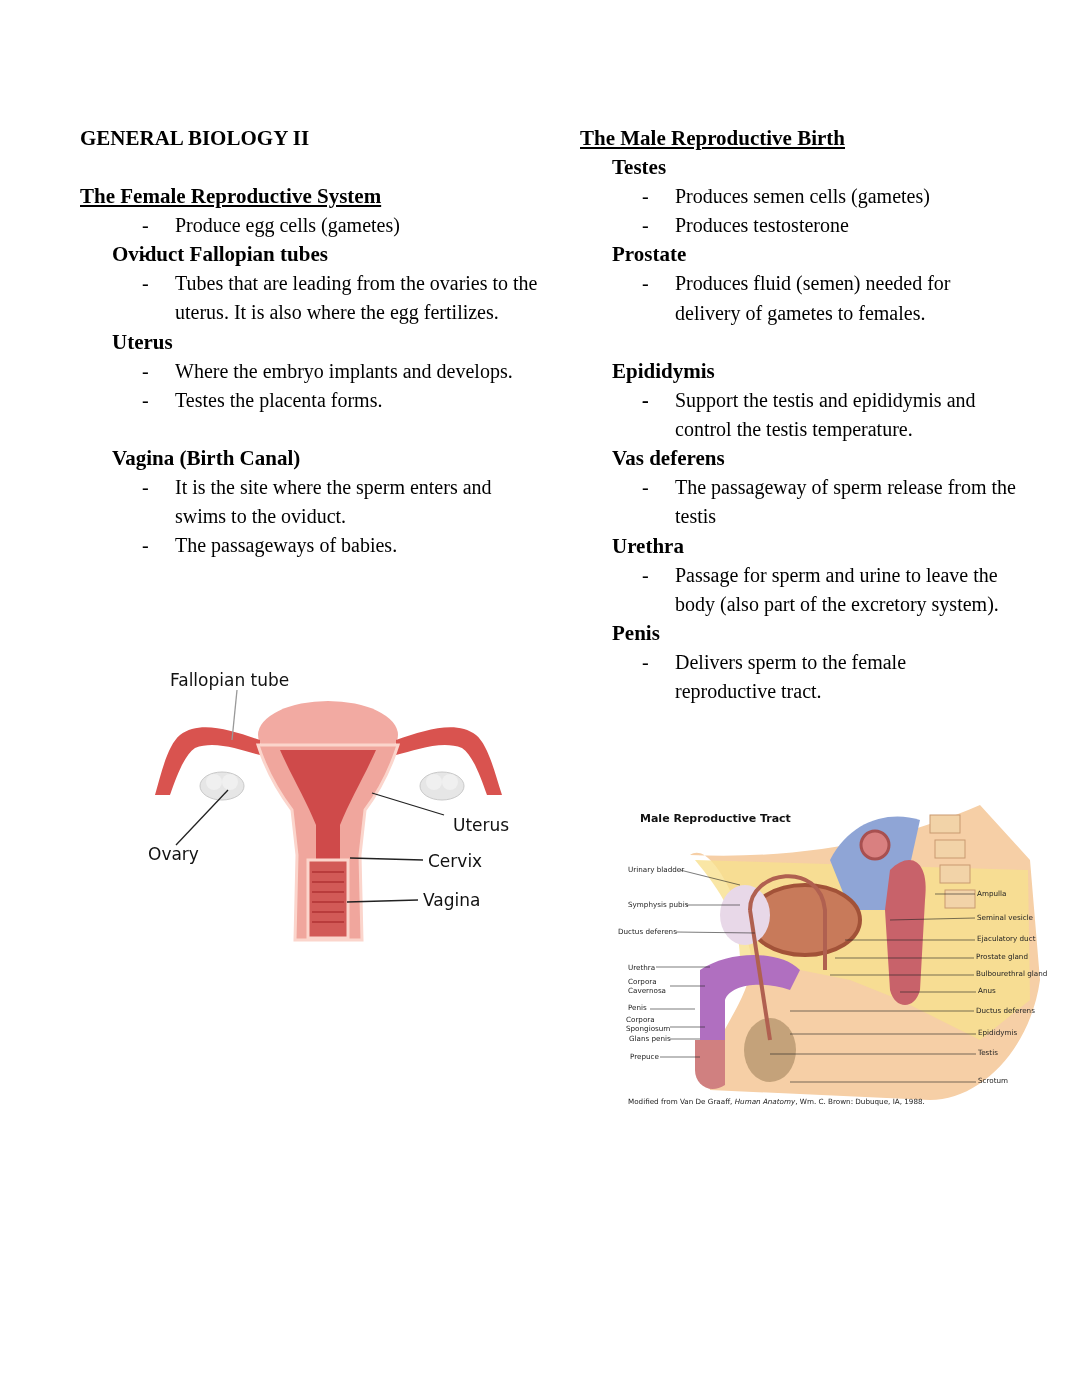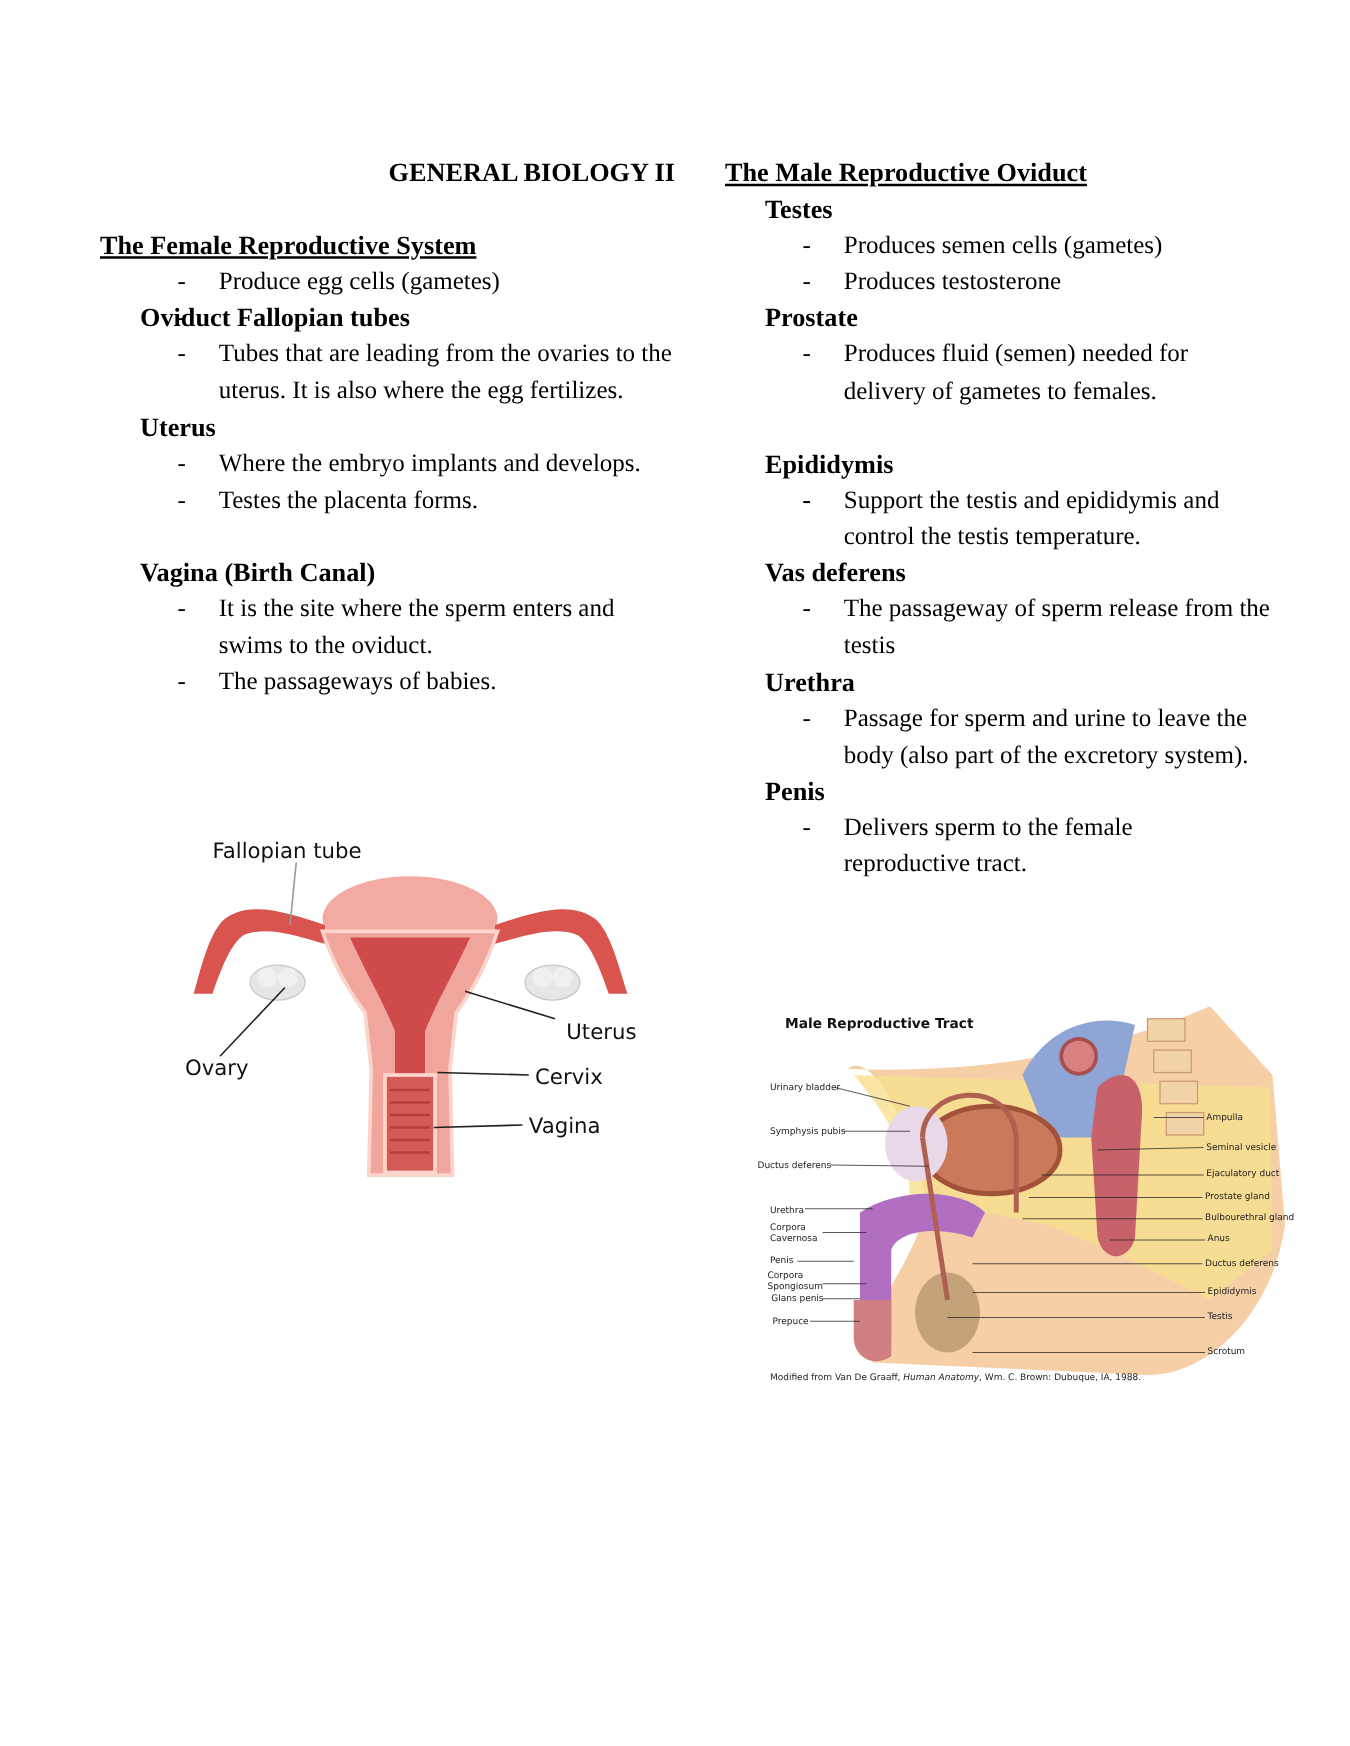--- a/index.html
+++ b/index.html
@@ -1,30 +1,30 @@
 <!DOCTYPE html>
 <html><head>
 <meta charset="utf-8">
 <style>
   html, body { margin: 0; padding: 0; background: #ffffff; }
   body { width: 1080px; height: 1397px; position: relative; overflow: hidden; color: #000; font-family: "Liberation Serif", "DejaVu Serif", serif; }
   .col { position: absolute; top: 124px; }
   .col-left { left: 80px; width: 460px; }
   .col-right { left: 580px; width: 470px; }
-  .doc-title { font-weight: bold; font-size: 21px; line-height: 29px; margin: 0; text-align: right; }
+  .doc-title { font-weight: bold; font-size: 21px; line-height: 29px; margin: 0; }
   .spacer { height: 29px; }
   .section-title { font-weight: bold; font-size: 21px; line-height: 29px; text-decoration: underline; margin: 0; }
   .organ { font-weight: bold; font-size: 21px; line-height: 29px; margin: 0 0 0 32px; }
   .bullets { list-style: none; margin: 0; padding: 0; }
   .bullet { position: relative; padding-left: 95px; font-size: 20px; line-height: 29.2px; }
   .bullet .dash { position: absolute; left: 62px; top: 0; }
   .gap { height: 29px; }
 
   .fig-female { position: absolute; left: 140px; top: 660px; width: 390px; height: 290px; }
-  .fig-male { position: absolute; left: 588px; top: 800px; width: 460px; height: 320px; }
+  .fig-male { position: absolute; left: 600px; top: 800px; width: 460px; height: 320px; }
   svg text { font-family: "DejaVu Sans", "Liberation Sans", sans-serif; }
 </style>
 </head>
 <body>
 
 <div class="col col-left">
   <p class="doc-title">GENERAL BIOLOGY II</p>
   <div class="spacer"></div>
   <p class="section-title">The Female Reproductive System</p>
 
@@ -94,21 +94,21 @@
     </g>
     <text x="30" y="26" font-size="17" fill="#111">Fallopian tube</text>
     <text x="8" y="200" font-size="17" fill="#111">Ovary</text>
     <text x="313" y="171" font-size="17" fill="#111">Uterus</text>
     <text x="288" y="207" font-size="17" fill="#111">Cervix</text>
     <text x="283" y="246" font-size="17" fill="#111">Vagina</text>
   </svg>
 </div>
 
 <div class="col col-right">
-  <p class="section-title">The Male Reproductive Oviduct</p>
+  <p class="section-title">The Male Reproductive Birth</p>
 
   <p class="organ">Testes</p>
   <ul class="bullets">
     <li class="bullet"><span class="dash">-</span><span>Produces semen cells (gametes)</span></li>
     <li class="bullet"><span class="dash">-</span><span>Produces testosterone</span></li>
   </ul>
 
   <p class="organ">Prostate</p>
   <ul class="bullets">
     <li class="bullet" style="padding-right:70px"><span class="dash">-</span><span>Produces fluid (semen) needed for delivery of gametes to females.</span></li>

